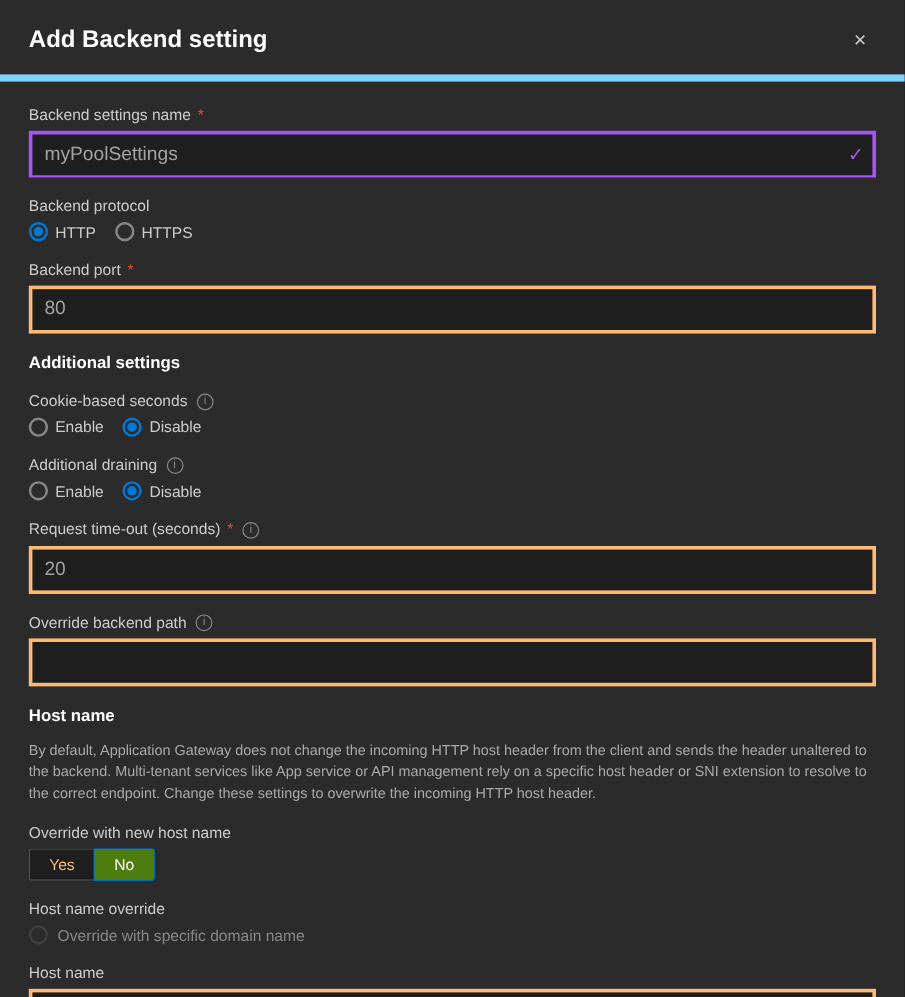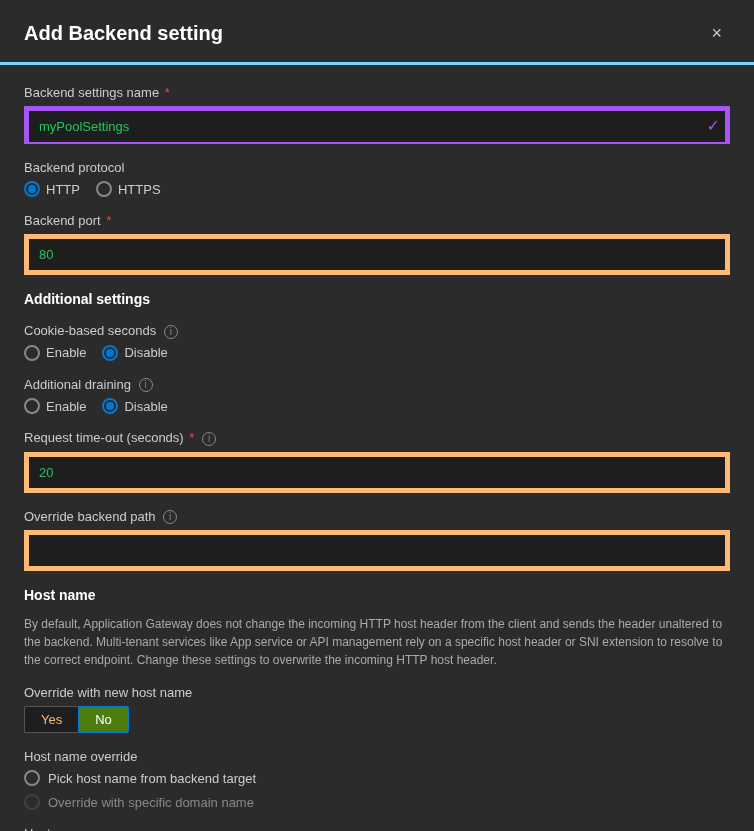--- a/index.html
+++ b/index.html
@@ -24,21 +24,21 @@
       color: #ffffff;
       padding: 0;
       position: relative;
     }
 
     .panel-header {
       display: flex;
       justify-content: space-between;
       align-items: center;
       padding: 20px 24px 16px 24px;
-      border-bottom: 3px solid #7dd3fc;
+      border-bottom: 6px solid #7dd3fc;
     }
 
     .panel-title {
       font-size: 20px;
       font-weight: 600;
       color: #ffffff;
     }
 
     .close-btn {
       background: none;
@@ -82,24 +82,24 @@
       line-height: 12px;
       color: #888;
       margin-left: 4px;
       cursor: pointer;
       vertical-align: middle;
     }
 
     .form-input {
       width: 100%;
       background: #1e1e1e;
-      border: 5px solid #fdba74;
-      color: #22c55e;
+      border: 3px solid #fdba74;
+      color: #a3a3a3;
       padding: 8px 10px;
-      font-size: 13px;
+      font-size: 16px;
       outline: none;
     }
 
     .form-input.active-border {
       border-color: #a855f7;
       border-bottom-width: 2px;
     }
 
     .form-input.has-checkmark {
       padding-right: 32px;
@@ -355,24 +355,20 @@
       <div class="toggle-group">
         <button class="toggle-btn left">Yes</button>
         <button class="toggle-btn right active">No</button>
       </div>
     </div>
 
     <div class="form-group host-name-override-group">
       <label class="form-label">Host name override</label>
       <div class="radio-stacked">
         <div class="radio-stacked-item">
-          <div class="radio-custom"></div>
-          <label class="active-label">Pick host name from backend target</label>
-        </div>
-        <div class="radio-stacked-item">
           <div class="radio-custom disabled"></div>
           <label>Override with specific domain name</label>
         </div>
       </div>
     </div>
 
     <div class="form-group">
       <label class="form-label">Host name</label>
       <input type="text" class="form-input" placeholder="e.g. contoso.com" value="" style="">
     </div>

